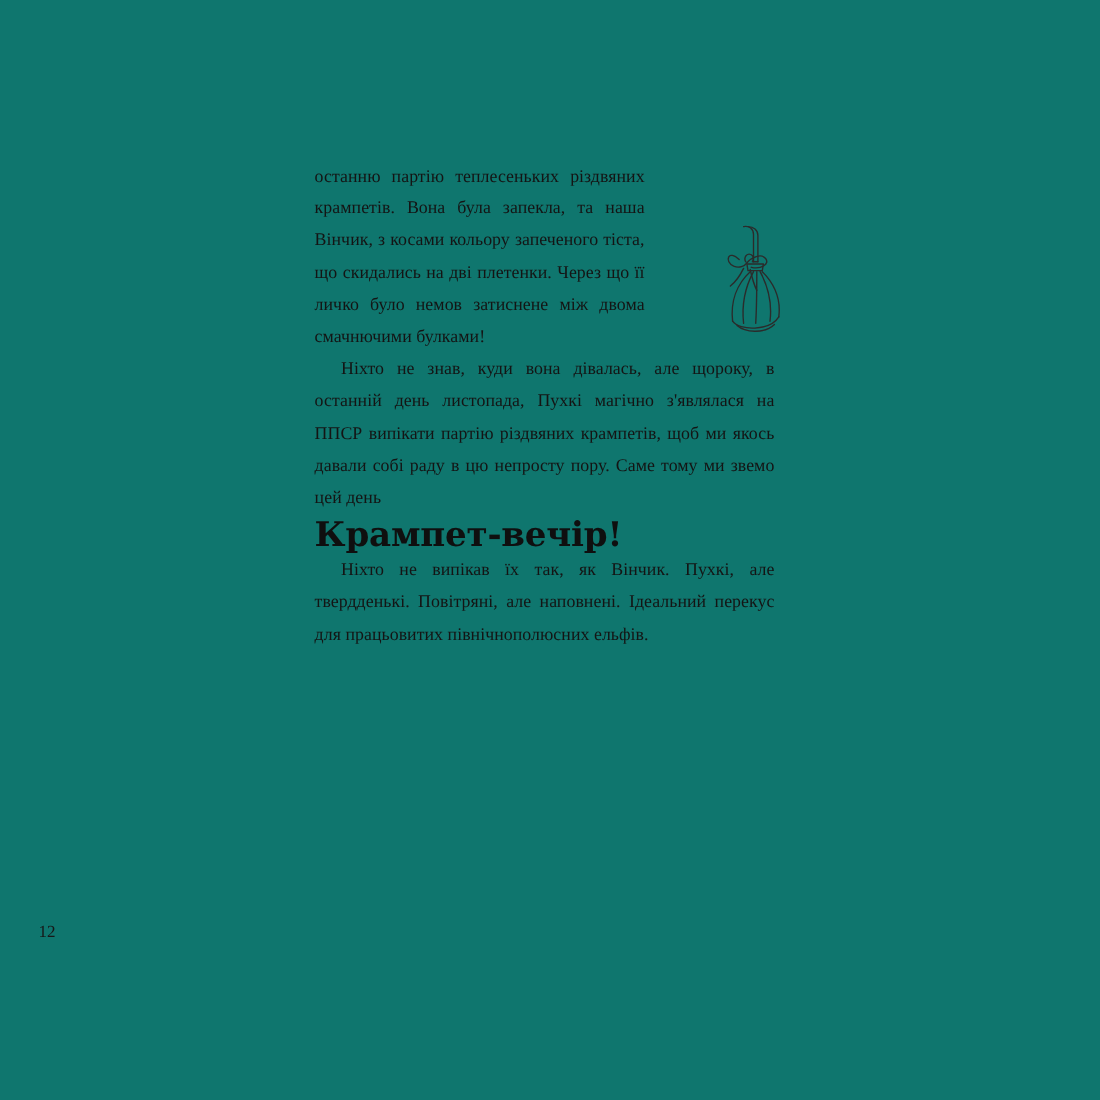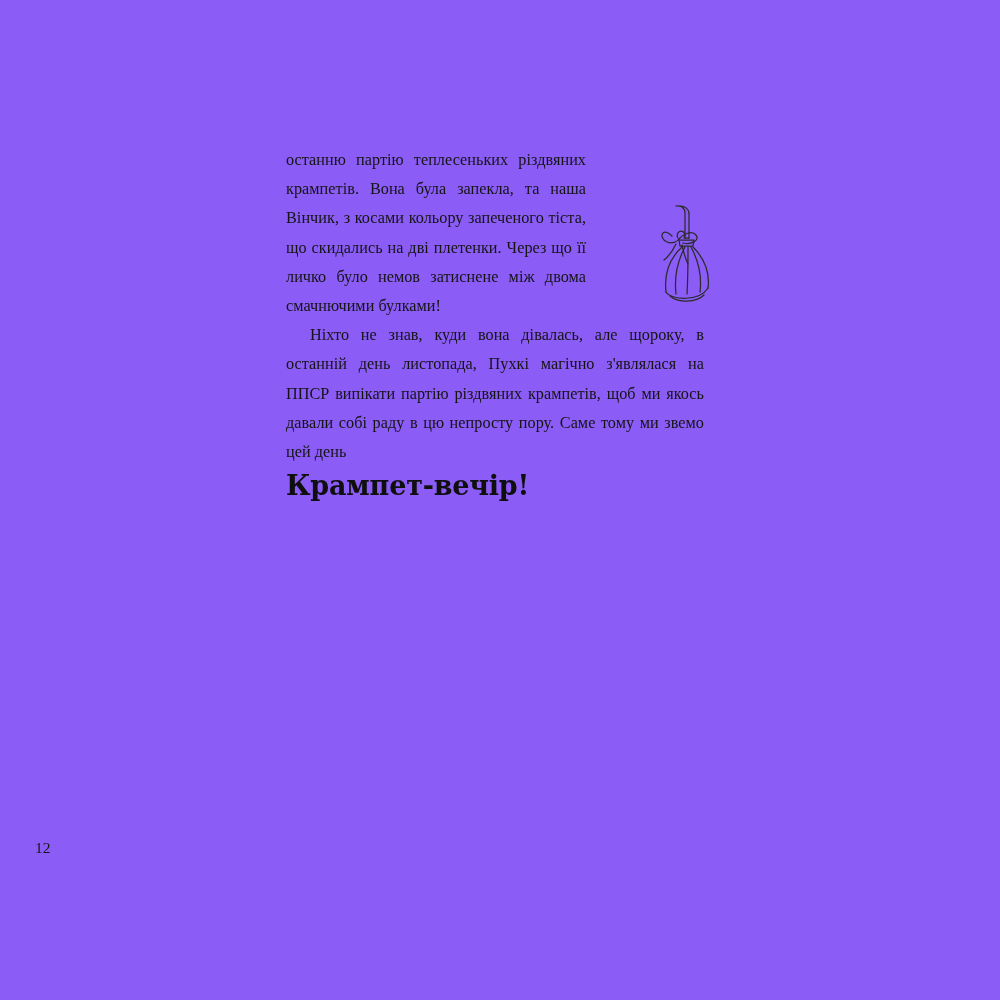--- a/index.html
+++ b/index.html
@@ -15,21 +15,21 @@
     position: relative;
     overflow: hidden;
   }
 
   #page {
     position: absolute;
     left: 0;
     top: 0;
     width: 1000px;
     height: 1000px;
-    background: #8b5cf6;
+    background: #0f766e;
   }
 
   .text-column {
     position: absolute;
     left: 286px;
     top: 146px;
     width: 418px;
   }
 
   .para {
@@ -51,21 +51,21 @@
     width: 112px;
     height: 122px;
     shape-outside: margin-box;
     margin: 4px 0 2px 6px;
   }
 
   .heading {
     margin: 0;
     font-family: "DejaVu Serif", "Liberation Serif", serif;
     font-weight: bold;
-    font-size: 27px;
+    font-size: 31px;
     line-height: 34px;
     letter-spacing: -0.2px;
     color: #0f0f0f;
     padding-top: 2px;
     padding-bottom: 1px;
   }
 
   .page-number {
     position: absolute;
     left: 0;
@@ -131,18 +131,21 @@
       <span>останню партію теплесеньких різдвяних крампетів. Вона була запекла, та наша Вінчик, з косами кольору запеченого тіста, що скидались на дві плетенки. Через що її личко було немов затиснене між двома смачнючими булками!</span>
     </p>
 
 
     <p class="para indent">
       <span>Ніхто не знав, куди вона дівалась, але щороку, в останній день листопада, Пухкі магічно з'являлася на ППСР випікати партію різдвяних крампетів, щоб ми якось давали собі раду в цю непросту пору. Саме тому ми звемо цей день</span>
     </p>
 
     <p class="heading">Крампет-вечір!</p>
 
+    <p class="para indent">
+      <span>Ніхто не випікав їх так, як Вінчик. Пухкі, але твердденькі. Повітряні, але наповнені. Ідеальний перекус для працьовитих північнополюсних ельфів.</span>
+    </p>
 
   </div>
 
   <div class="page-number">12</div>
 
 </div>
 
 </body></html>

